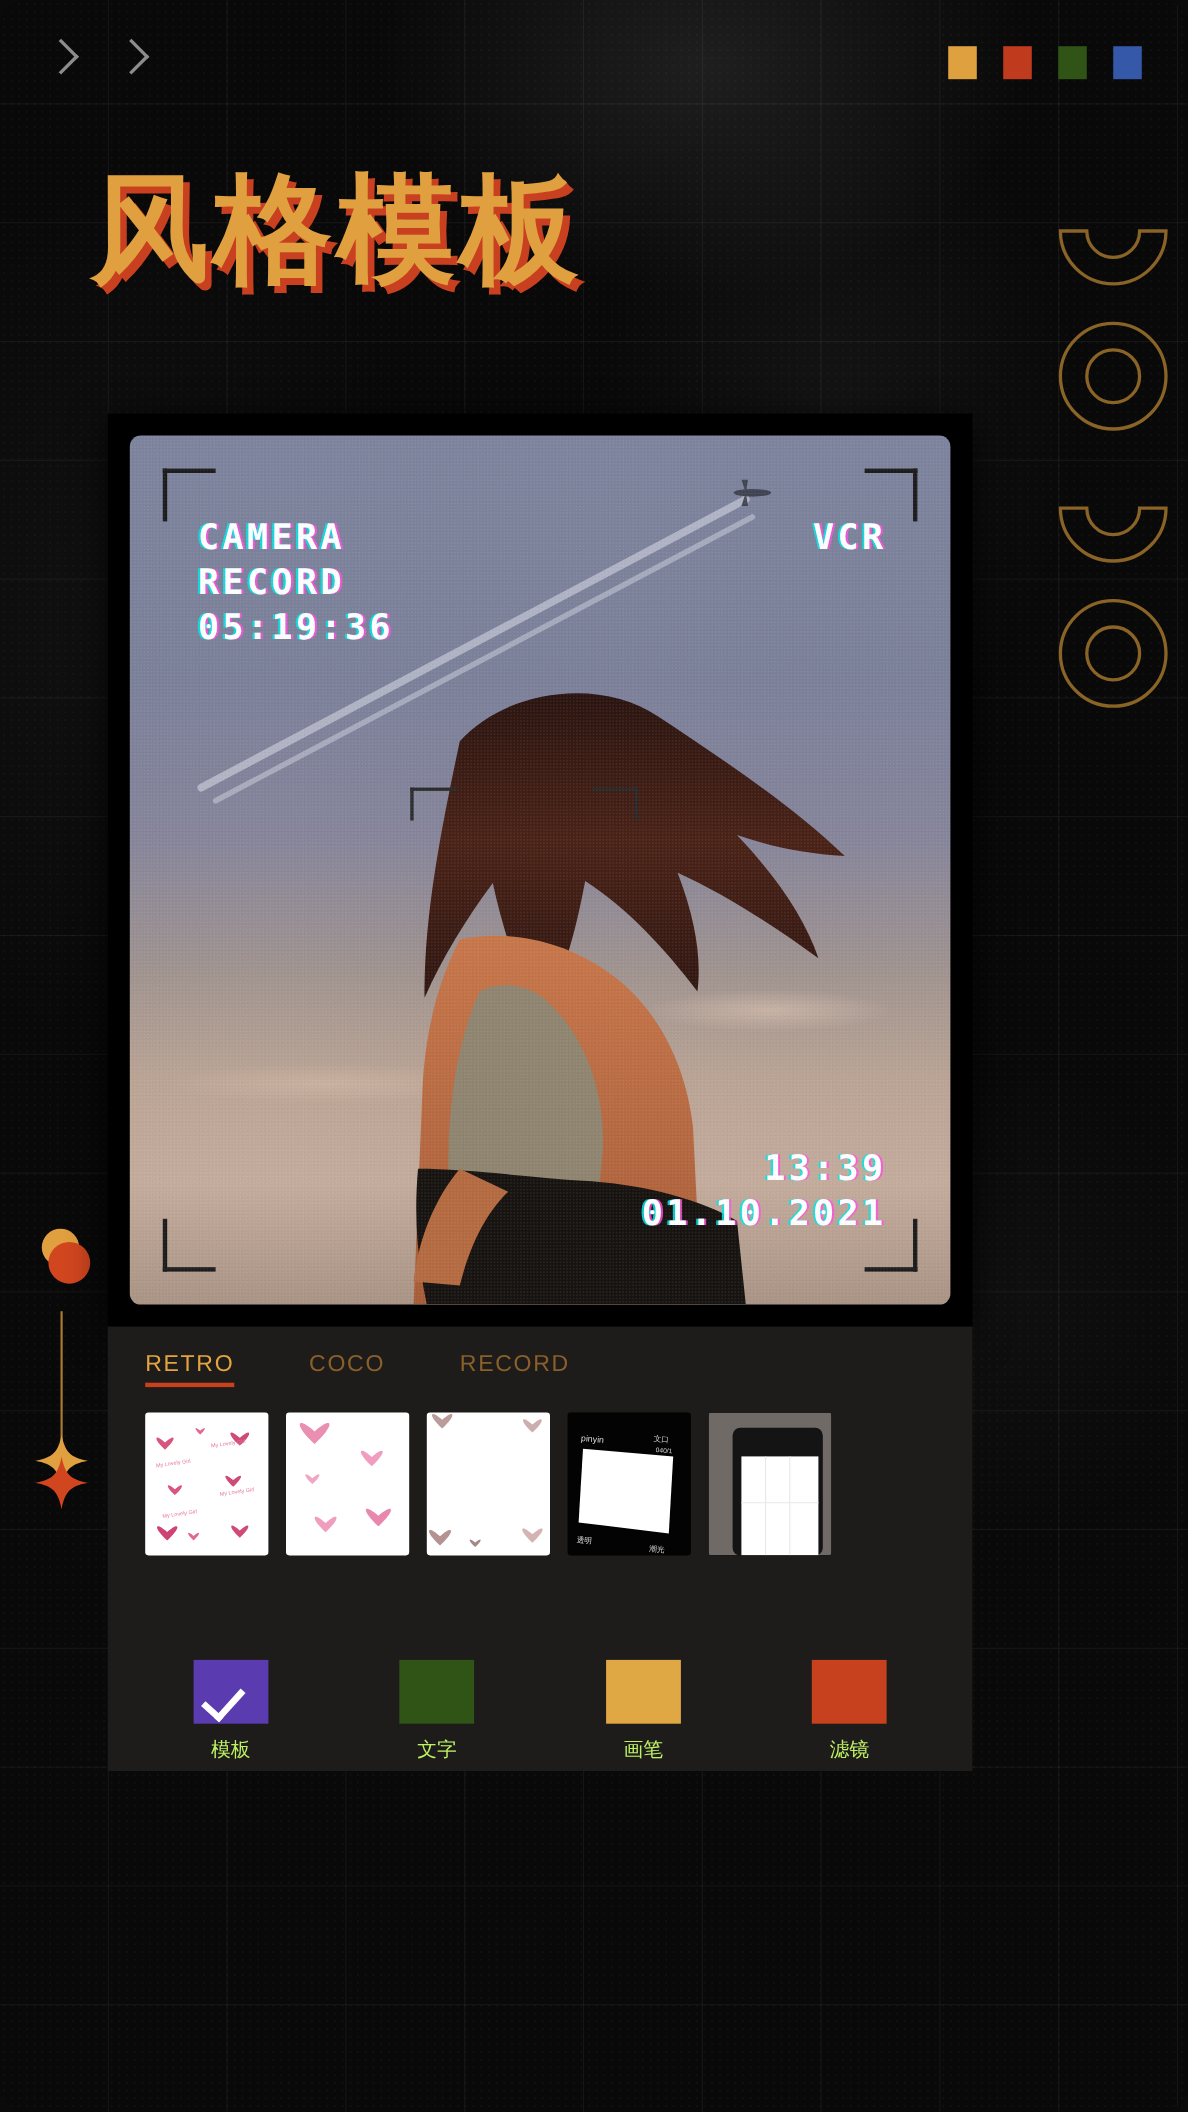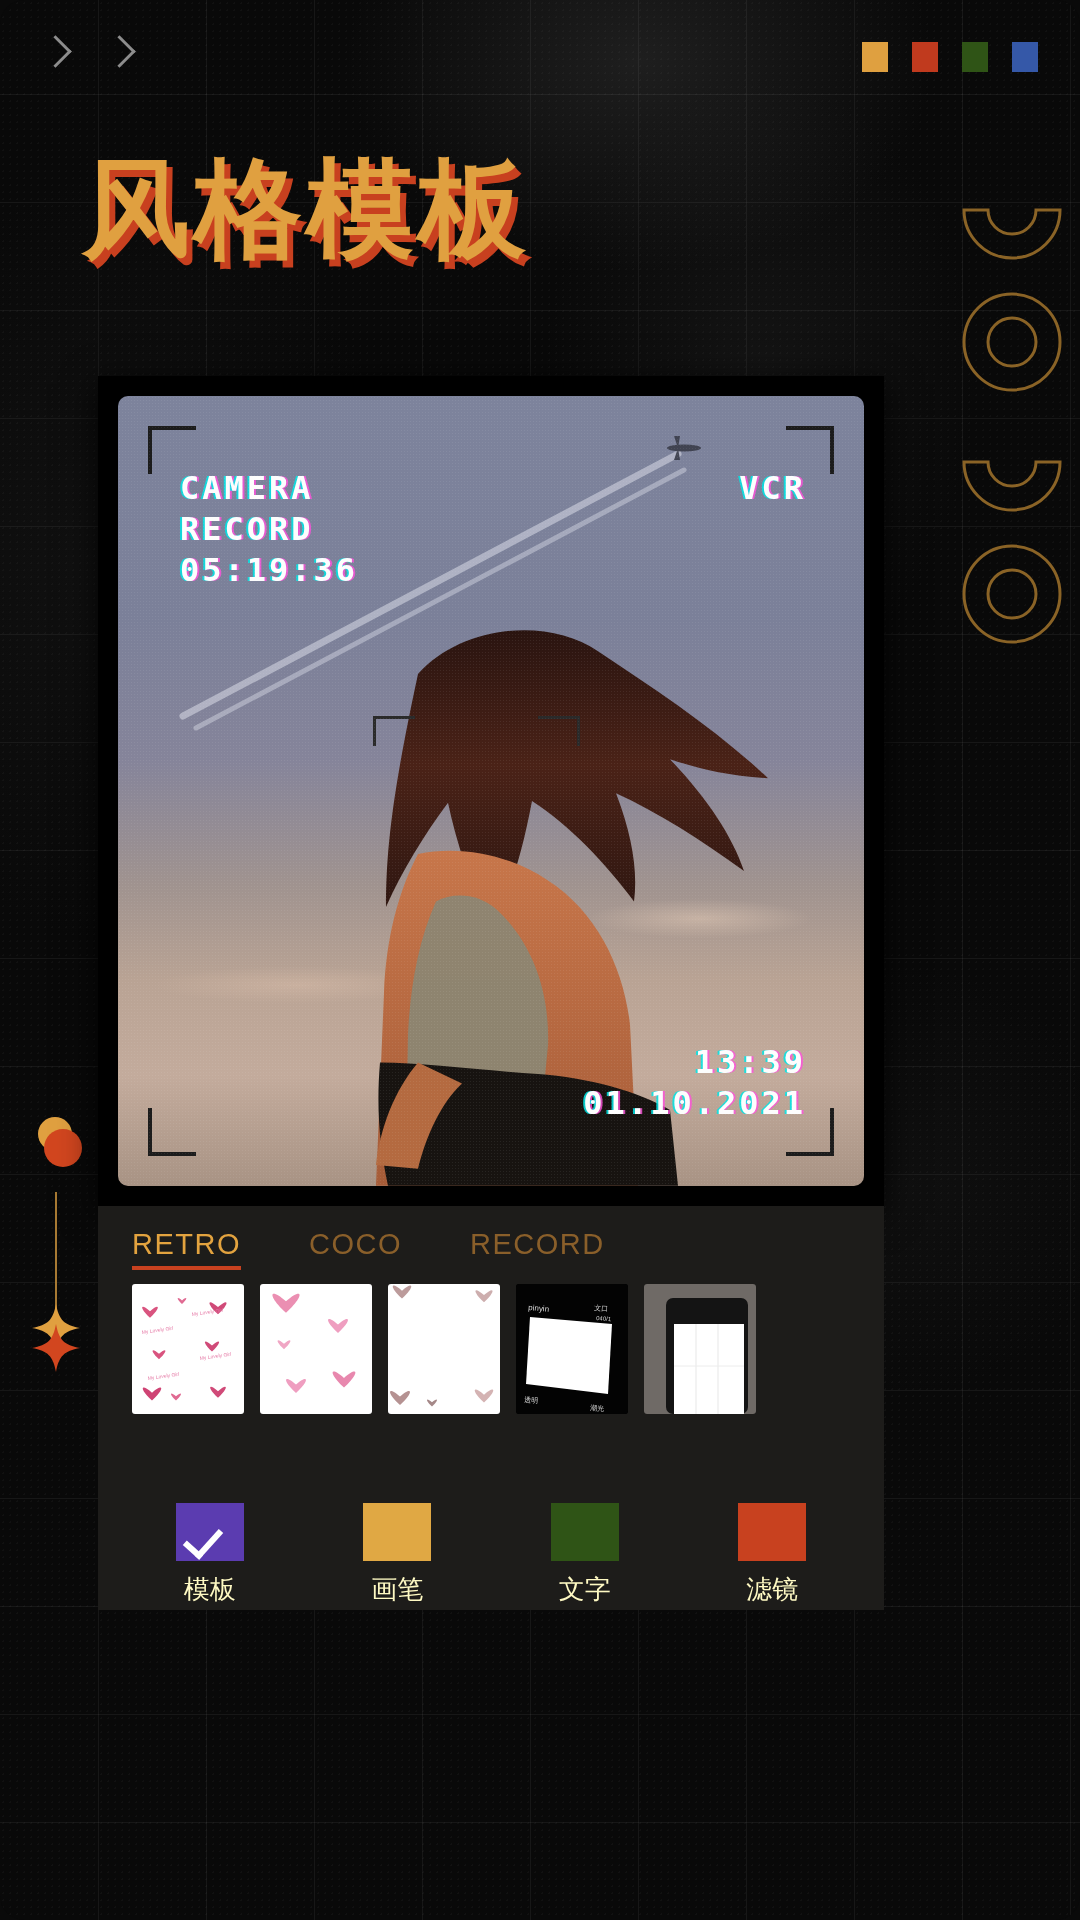--- a/index.html
+++ b/index.html
@@ -172,21 +172,21 @@
   .vcr-stamp{ right:58px; bottom:62px; text-align:right; }
 
   
   .panel{
     position:absolute; left:98px; top:1206px;
     width:786px; height:294px;
     background:#1d1c1a;
   }
   .tabs{ position:absolute; left:34px; top:22px; display:flex; gap:68px; }
   .tab{
-    font-size:29px; letter-spacing:1.5px; color:#8a5f2a; cursor:pointer;
+    font-size:21px; letter-spacing:1.5px; color:#8a5f2a; cursor:pointer;
     padding-bottom:9px; position:relative; font-family:"Liberation Sans", sans-serif;
   }
   .tab.active{ color:#e3a33f; }
   .tab.active::after{
     content:""; position:absolute; left:0; bottom:0;
     width:100%; height:4px; background:#c8411f;
   }
 
   .thumbs{ position:absolute; left:34px; top:78px; display:flex; gap:16px; }
   .thumb{
@@ -207,21 +207,21 @@
     display:flex; align-items:center; justify-content:space-around;
     padding:0 18px;
   }
   .tool{ width:118px; display:flex; flex-direction:column; align-items:center; cursor:pointer; }
   .tool-sw{
     width:68px; height:58px;
     display:flex; align-items:center; justify-content:center;
     position:relative;
   }
   .tool-lbl{
-    margin-top:11px; font-size:26px; color:#fef9c3;
+    margin-top:11px; font-size:18px; color:#bef264;
     font-family:"DejaVu Sans", sans-serif;
   }
   .check{ width:40px; height:22px; position:relative; }
   .check::before{
     content:""; position:absolute; left:2px; top:0px;
     width:16px; height:30px;
     border-right:6px solid #fff; border-bottom:6px solid #fff;
     transform:rotate(42deg);
   }
 </style>
@@ -389,26 +389,26 @@
   </div>
 
   <div class="toolbar" id="toolbar">
       <div class="tool">
         <div class="tool-sw" style="background: rgb(91, 60, 176);">
           <div class="check"></div>
         </div>
         <div class="tool-lbl">模板</div>
       </div>
       <div class="tool">
+        <div class="tool-sw" style="background: rgb(47, 84, 22);"></div>
+        <div class="tool-lbl">文字</div>
+      </div>
+      <div class="tool">
         <div class="tool-sw" style="background: rgb(224, 168, 68);"></div>
         <div class="tool-lbl">画笔</div>
-      </div>
-      <div class="tool">
-        <div class="tool-sw" style="background: rgb(47, 84, 22);"></div>
-        <div class="tool-lbl">文字</div>
       </div>
       <div class="tool">
         <div class="tool-sw" style="background: rgb(200, 65, 31);"></div>
         <div class="tool-lbl">滤镜</div>
       </div>
     </div>
 
 </div>
 
 </body></html>

